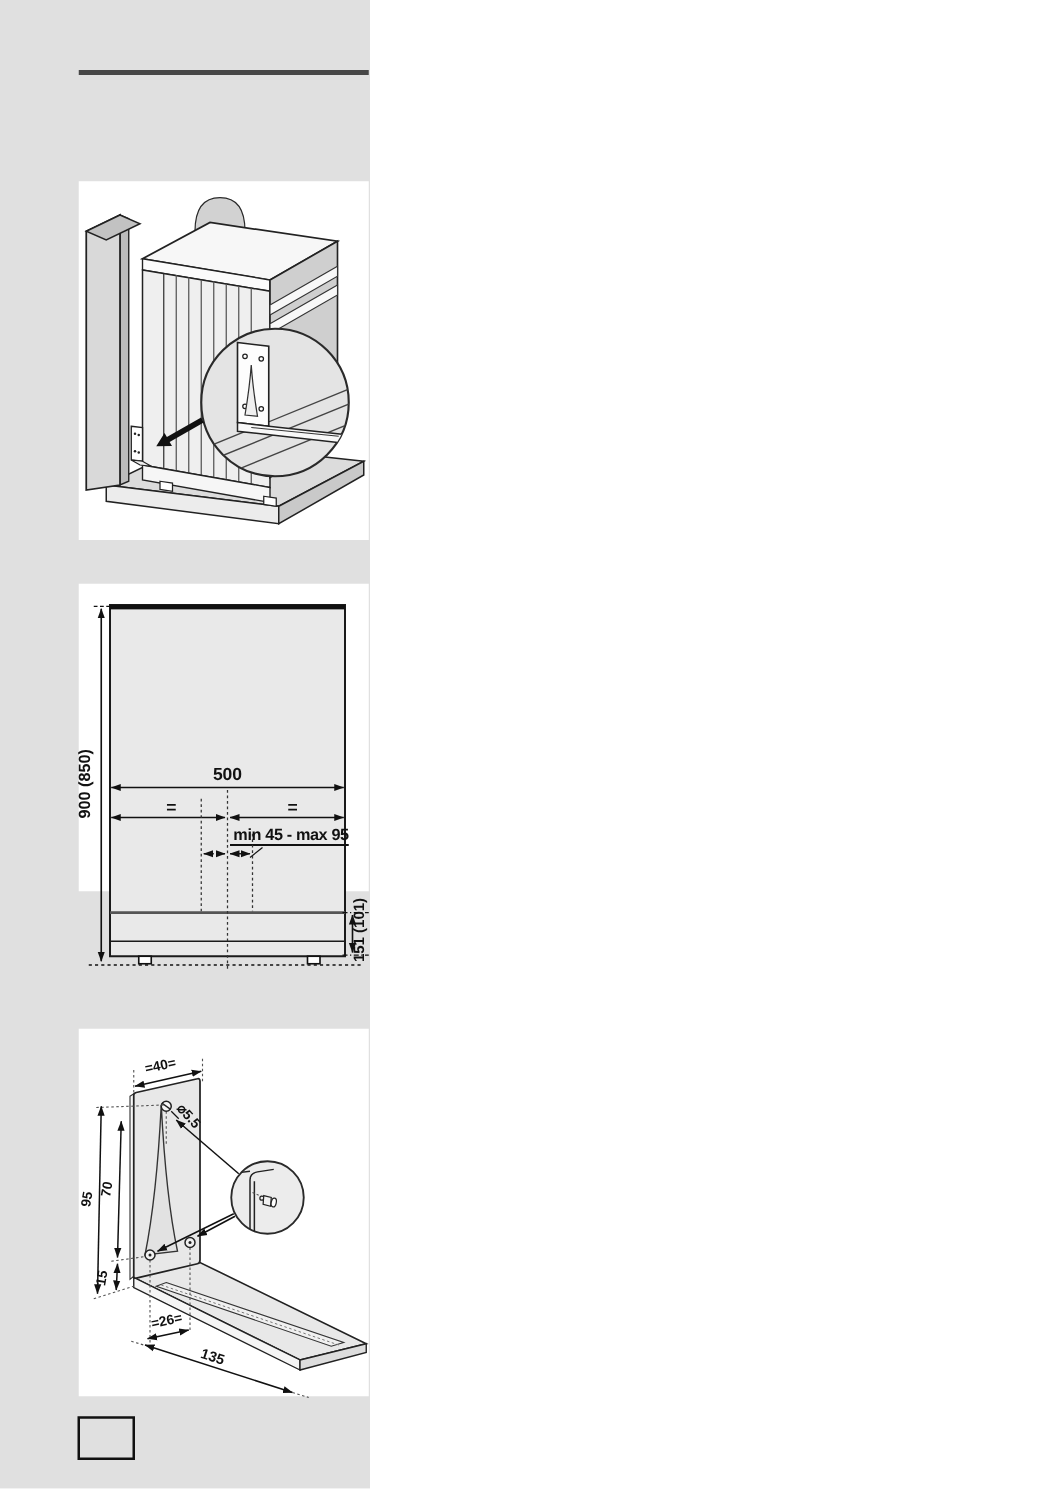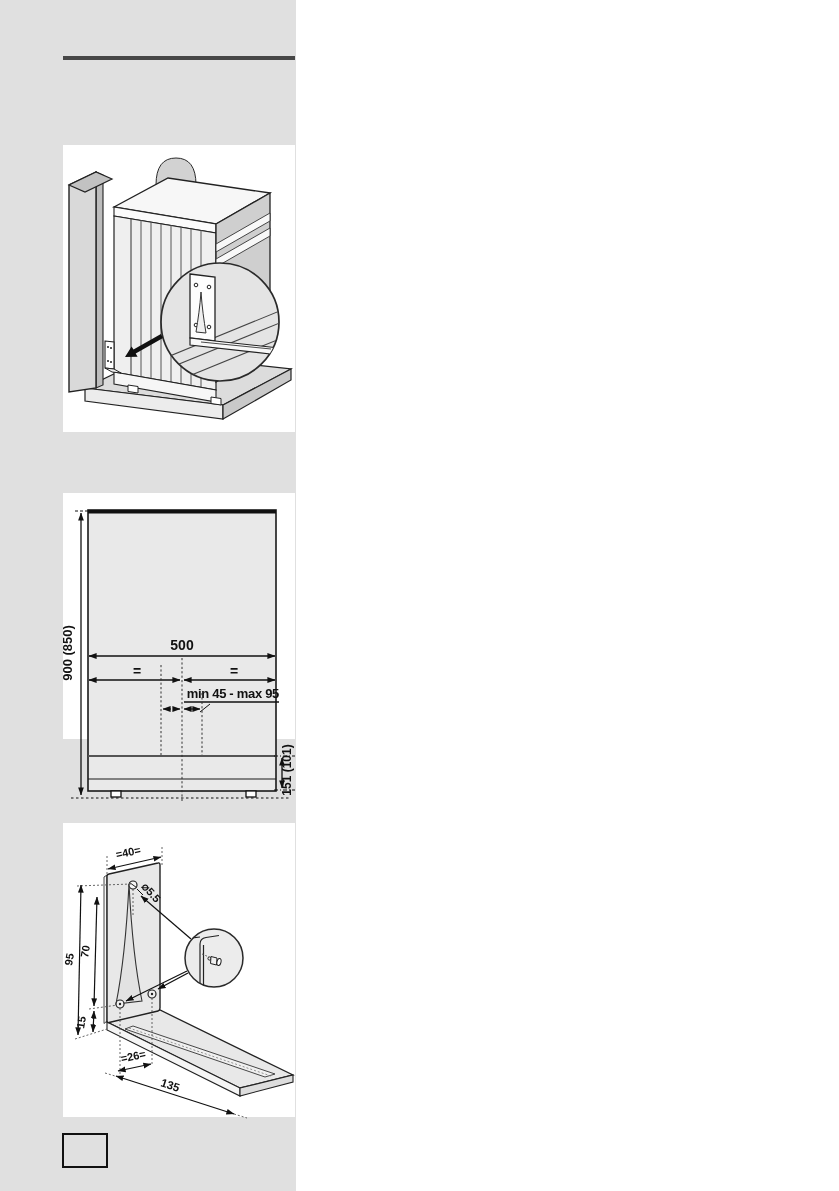--- a/index.html
+++ b/index.html
@@ -3,21 +3,21 @@
 <meta charset="utf-8">
 <style>
   html,body{margin:0;padding:0;background:#fff;}
   .page{position:relative;width:839px;height:1191px;background:#ffffff;overflow:hidden;
         font-family:"Liberation Sans",sans-serif;}
   .gray-col{position:absolute;left:0;top:0;width:296px;height:1191px;background:#e0e0e0;}
   .rule{position:absolute;left:63px;top:56px;width:232px;height:3.5px;background:#474747;}
   .panel{position:absolute;left:63px;background:#ffffff;}
   .panel svg{display:block;overflow:visible;}
   #p1{top:145px;width:232px;height:287px;}
-  #p2{top:493px;width:232px;height:246px;}
+  #p2{top:467px;width:232px;height:246px;}
   #p3{top:823px;width:232px;height:294px;}
   .caption-box{position:absolute;left:62px;top:1133px;width:42px;height:31px;
                border:2.5px solid #111;background:transparent;}
   svg text{font-family:"Liberation Sans",sans-serif;font-weight:bold;fill:#111;}
 </style>
 </head>
 <body>
 
 <div class="page">
 

